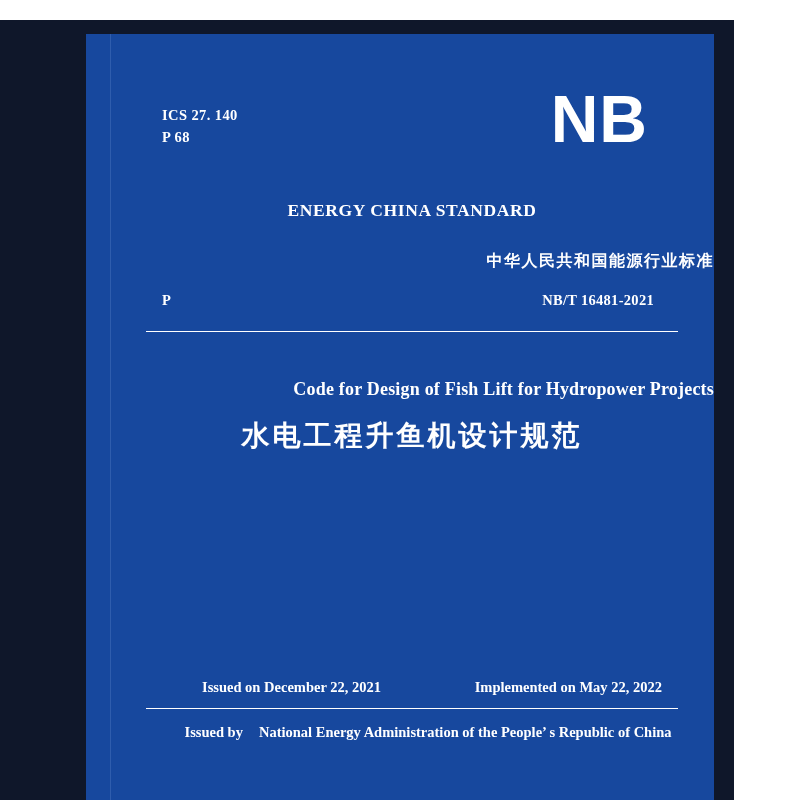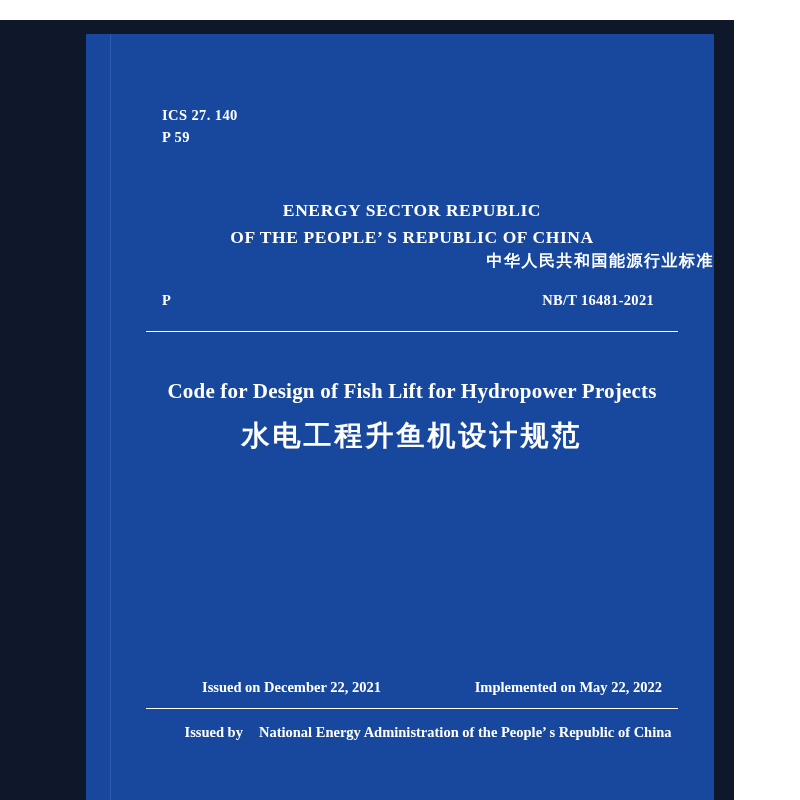--- a/index.html
+++ b/index.html
@@ -122,22 +122,22 @@
     height: 1px;
     background: #ffffff;
   }
   .rule-top { top: 297px; }
   .rule-bottom { top: 674px; }
   .main-title-en {
     position: absolute;
     left: 0;
     right: 0;
     top: 345px;
-    text-align: center;
-    font-size: 21px;
+    text-align: right;
+    font-size: 18px;
     font-weight: bold;
     letter-spacing: 0.2px;
   }
   .main-title-cn {
     position: absolute;
     left: 0;
     right: 0;
     top: 383px;
     text-align: center;
     font-family: "DejaVu Sans", sans-serif;
@@ -185,27 +185,27 @@
 <div id="page">
   <div class="cover">
 
     <div class="side-strip"></div>
 
     <div class="content">
 
       <div class="topbar">
         <div class="ics-block">
           <div>ICS 27. 140</div>
-          <div>P 59</div>
+          <div>P 68</div>
         </div>
+        <div class="nb-logo">NB</div>
       </div>
 
       <div class="title-en">
-        <div>ENERGY SECTOR REPUBLIC</div>
-        <div>OF THE PEOPLE’ S REPUBLIC OF CHINA</div>
+        <div>ENERGY CHINA STANDARD</div>
       </div>
 
       <div class="title-cn">中华人民共和国能源行业标准</div>
 
       <div class="meta-row">
         <div class="meta-left">P</div>
         <div class="meta-right">NB/T 16481-2021</div>
       </div>
 
       <div class="rule rule-top"></div>

